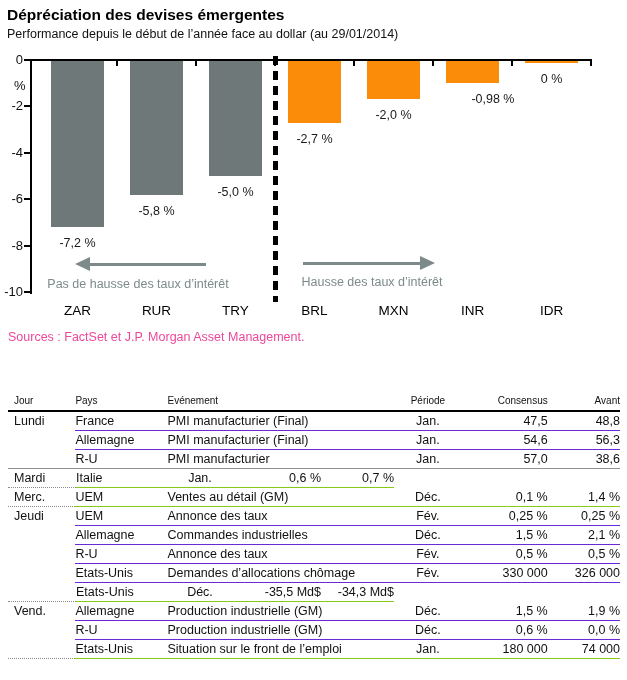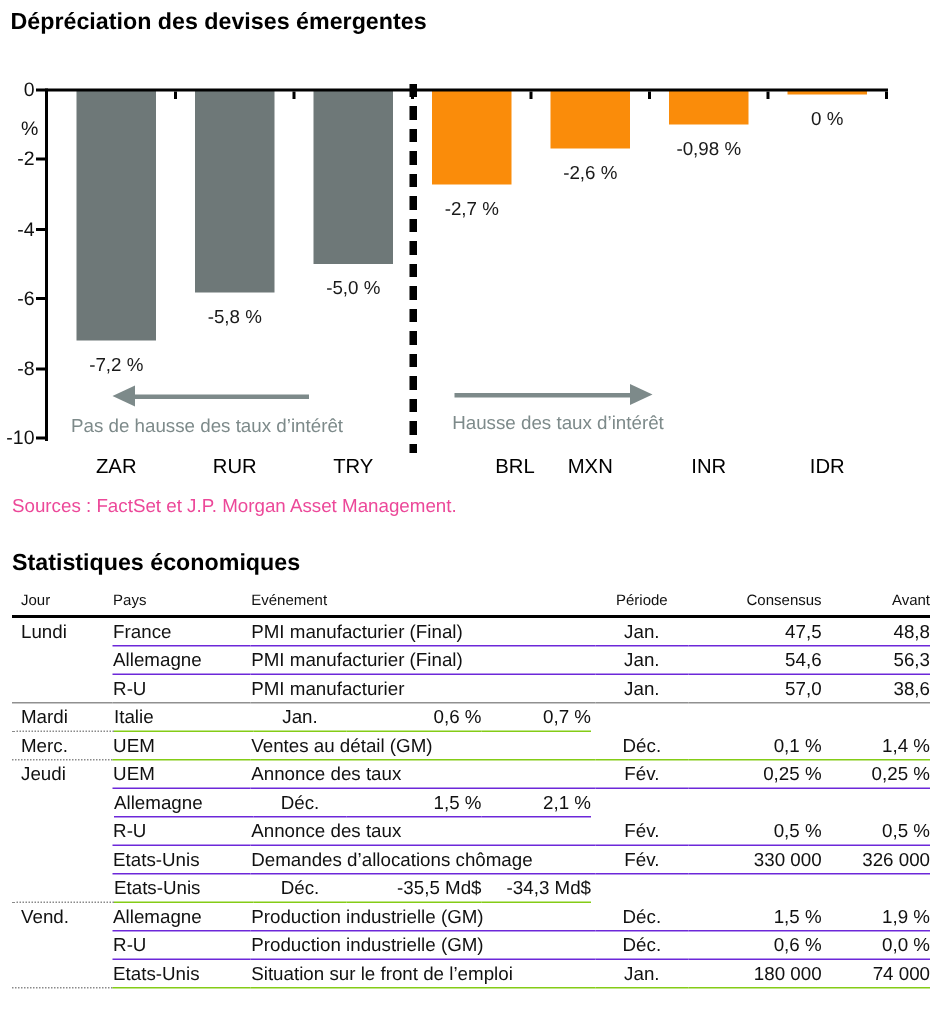--- a/index.html
+++ b/index.html
@@ -68,20 +68,21 @@
   .trow.sep-full .cell{border-bottom:1px solid #909090;}
   .trow.sep-dotted .cell{border-bottom:1px solid #84cc16;}
   .trow.sep-dotted .col-jour{border-bottom:1.5px dotted #8a8a8a;}
 </style>
 </head>
 <body>
 
 <div class="page">
 
   <div class="abs chart-title">Dépréciation des devises émergentes</div>
+  <div class="abs chart-subtitle">Performance depuis le début de l’année face au dollar (au 29/01/2014)</div>
 
   <div class="abs" id="plot" style="left:0;top:0;width:627px;height:330px;">
     <div class="abs unit-label">%</div>
     <div class="abs axis-top"></div>
     <div class="abs axis-left"></div>
     <div class="abs divider"></div>
 
     <div class="abs arrow-line" style="left:88px;width:118px;"></div>
     <div class="abs arrow-head-left"></div>
     <div class="abs arrow-caption" style="left:33px;top:277px;">Pas de hausse des taux d’intérêt</div>
@@ -108,39 +109,38 @@
       <div class="abs bar" style="left: 130px; width: 53px; height: 135px; background: rgb(110, 120, 120);"></div>
       <div class="abs bar-label" style="left: 114.5px; top: 204px;">-5,8 %</div>
       <div class="abs cat-label" style="left: 114.5px;">RUR</div>
       <div class="abs btick" style="left: 195px;"></div>
       <div class="abs bar" style="left: 209px; width: 53px; height: 116px; background: rgb(110, 120, 120);"></div>
       <div class="abs bar-label" style="left: 193.5px; top: 185px;">-5,0 %</div>
       <div class="abs cat-label" style="left: 193.5px;">TRY</div>
       <div class="abs btick" style="left: 274px;"></div>
       <div class="abs bar" style="left: 288px; width: 53px; height: 63px; background: rgb(250, 140, 10);"></div>
       <div class="abs bar-label" style="left: 272.5px; top: 132px;">-2,7 %</div>
-      <div class="abs cat-label" style="left: 272.5px; text-align: right;">BRL</div>
+      <div class="abs cat-label" style="left: 272.5px;">BRL</div>
       <div class="abs btick" style="left: 353px;"></div>
       <div class="abs bar" style="left: 367px; width: 53px; height: 39px; background: rgb(250, 140, 10);"></div>
-      <div class="abs bar-label" style="left: 351.5px; top: 108px;">-2,6 %</div>
+      <div class="abs bar-label" style="left: 351.5px; top: 108px;">-2,0 %</div>
       <div class="abs cat-label" style="left: 351.5px;">MXN</div>
       <div class="abs btick" style="left: 432px;"></div>
       <div class="abs bar" style="left: 446px; width: 53px; height: 23px; background: rgb(250, 140, 10);"></div>
-      <div class="abs bar-label" style="left: 430.5px; top: 92px;">-0,98 %</div>
+      <div class="abs bar-label" style="left: 430.5px; top: 92px; text-align: right;">-0,98 %</div>
       <div class="abs cat-label" style="left: 430.5px;">INR</div>
       <div class="abs btick" style="left: 511px;"></div>
       <div class="abs bar" style="left: 525px; width: 53px; height: 3px; background: rgb(250, 140, 10);"></div>
       <div class="abs bar-label" style="left: 509.5px; top: 72px;">0 %</div>
       <div class="abs cat-label" style="left: 509.5px;">IDR</div>
       <div class="abs btick" style="left: 590px;"></div>
     </div>
 
   <div class="abs sources">Sources : FactSet et J.P. Morgan Asset Management.</div>
 
-  <div class="abs stats-title">Statistiques économiques</div>
   <div class="abs eco-table">
     <div class="thead">
       <div class="cell col-jour">Jour</div>
       <div class="cell col-pays">Pays</div>
       <div class="cell col-evenement">Evénement</div>
       <div class="cell col-periode">Période</div>
       <div class="cell col-consensus">Consensus</div>
       <div class="cell col-avant">Avant</div>
     </div>
     <div id="tbody">
@@ -187,20 +187,21 @@
           <div class="cell col-jour">Jeudi</div>
           <div class="cell col-pays">UEM</div>
           <div class="cell col-evenement">Annonce des taux</div>
           <div class="cell col-periode">Fév.</div>
           <div class="cell col-consensus">0,25 %</div>
           <div class="cell col-avant">0,25 %</div>
         </div>
         <div class="trow sep-inner">
           <div class="cell col-jour"></div>
           <div class="cell col-pays">Allemagne</div>
+          <div class="cell col-evenement">Commandes industrielles</div>
           <div class="cell col-periode">Déc.</div>
           <div class="cell col-consensus">1,5 %</div>
           <div class="cell col-avant">2,1 %</div>
         </div>
         <div class="trow sep-inner">
           <div class="cell col-jour"></div>
           <div class="cell col-pays">R-U</div>
           <div class="cell col-evenement">Annonce des taux</div>
           <div class="cell col-periode">Fév.</div>
           <div class="cell col-consensus">0,5 %</div>

